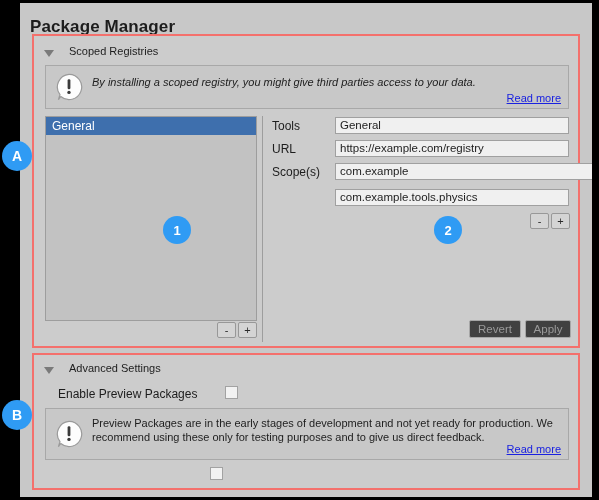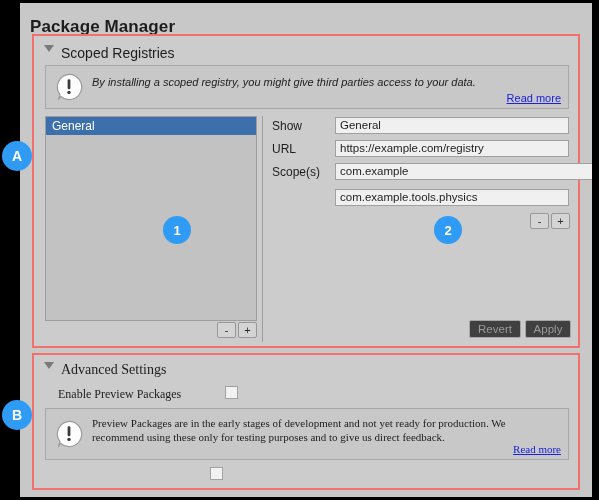--- a/index.html
+++ b/index.html
@@ -45,29 +45,29 @@
   }
 
   
   .redbox {
     position: absolute;
     border: 2px solid #f4706c;
     box-sizing: border-box;
     background: #cccccc;
   }
   #box-scoped { left: 12px; top: 31px; width: 548px; height: 314px; }
-  #box-advanced { left: 12px; top: 350px; width: 548px; height: 137px; font-family: Liberation Serif, serif; }
+  #box-advanced { left: 12px; top: 350px; width: 548px; height: 137px; }
 
   
   .foldout {
     position: absolute;
     display: flex;
-    align-items: flex-start;
-    gap: 7px;
-    font-size: 14px;
+    align-items: flex-end;
+    gap: 15px;
+    font-size: 11px;
     color: #1d1d1d;
   }
   .tri {
     width: 0; height: 0;
     border-left: 5px solid transparent;
     border-right: 5px solid transparent;
     border-top: 7px solid #7a7a7a;
   }
 
   
@@ -248,21 +248,21 @@
 
       <div class="badge small" style="left:129px; top:180px;">1</div>
 
       <div class="pmrow" style="left:183px; top:286px;">
         <div class="pmbtn">-</div>
         <div class="pmbtn">+</div>
       </div>
 
       <div class="vdivider" style="left:228px; top:80px; height:226px;"></div>
 
-      <div class="fieldlabel" style="left:238px; top:83px;">Show</div>
+      <div class="fieldlabel" style="left:238px; top:83px;">Tools</div>
       <div class="fieldlabel" style="left:238px; top:106px;">URL</div>
       <div class="fieldlabel" style="left:238px; top:129px;">Scope(s)</div>
 
       <div class="textfield" style="left:301px; top:81px; width:234px;">General</div>
       <div class="textfield" style="left:301px; top:104px; width:234px;">https://example.com/registry</div>
       <div class="textfield" style="left:301px; top:127px; width:260px;">com.example</div>
       <div class="textfield" style="left:301px; top:153px; width:234px;">com.example.tools.physics</div>
 
       <div class="pmrow" style="left:496px; top:177px;">
         <div class="pmbtn">-</div>

